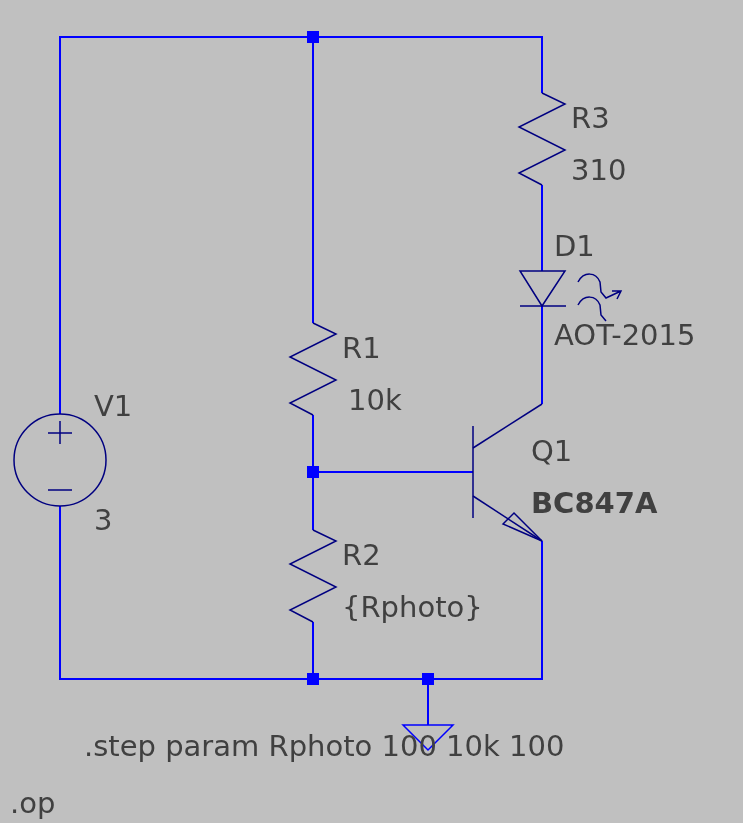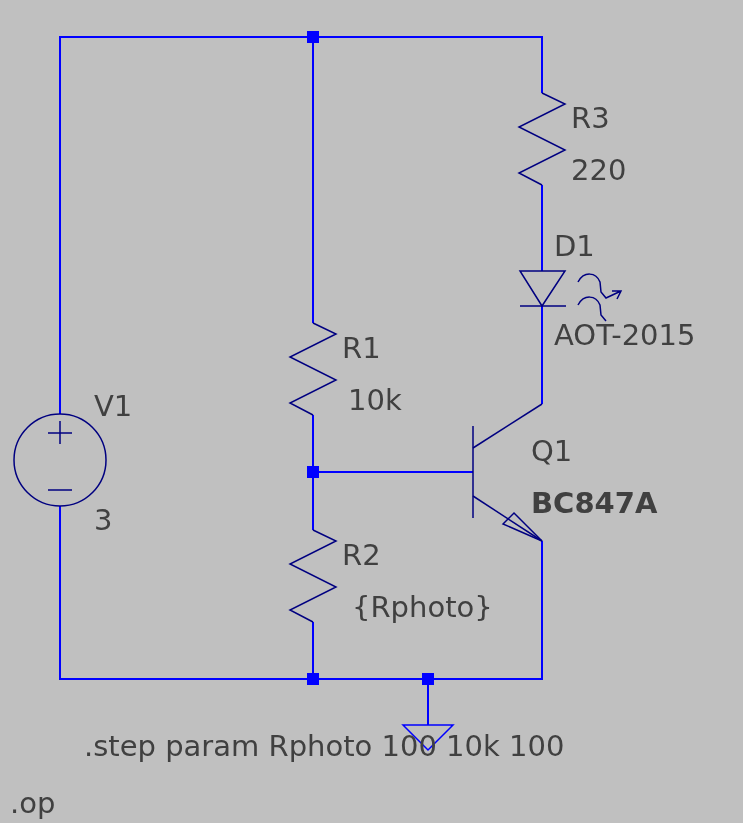--- a/index.html
+++ b/index.html
@@ -64,24 +64,24 @@
   <polygon class="comp" style="stroke:#0000ff" points="403,725 453,725 428,750"></polygon>
 </svg>
 
 <div class="lbl" style="left:94px;top:392px;">V1</div>
 <div class="lbl" style="left:94px;top:506px;">3</div>
 
 <div class="lbl" style="left:342px;top:334px;">R1</div>
 <div class="lbl" style="left:348px;top:386px;">10k</div>
 
 <div class="lbl" style="left:342px;top:541px;">R2</div>
-<div class="lbl" style="left:352px;top:593px;">{Rphoto}</div>
+<div class="lbl" style="left:342px;top:593px;">{Rphoto}</div>
 
 <div class="lbl" style="left:571px;top:104px;">R3</div>
-<div class="lbl" style="left:571px;top:156px;">220</div>
+<div class="lbl" style="left:571px;top:156px;">310</div>
 
 <div class="lbl" style="left:554px;top:232px;">D1</div>
 <div class="lbl" style="left:554px;top:321px;text-align:right;">AOT-2015</div>
 
 <div class="lbl" style="left:531px;top:437px;">Q1</div>
 <div class="lbl" style="left:531px;top:489px;font-weight:bold;">BC847A</div>
 
 <div class="lbl" style="left:84px;top:732px;">.step param Rphoto 100 10k 100</div>
 <div class="lbl" style="left:10px;top:789px;">.op</div>
 

